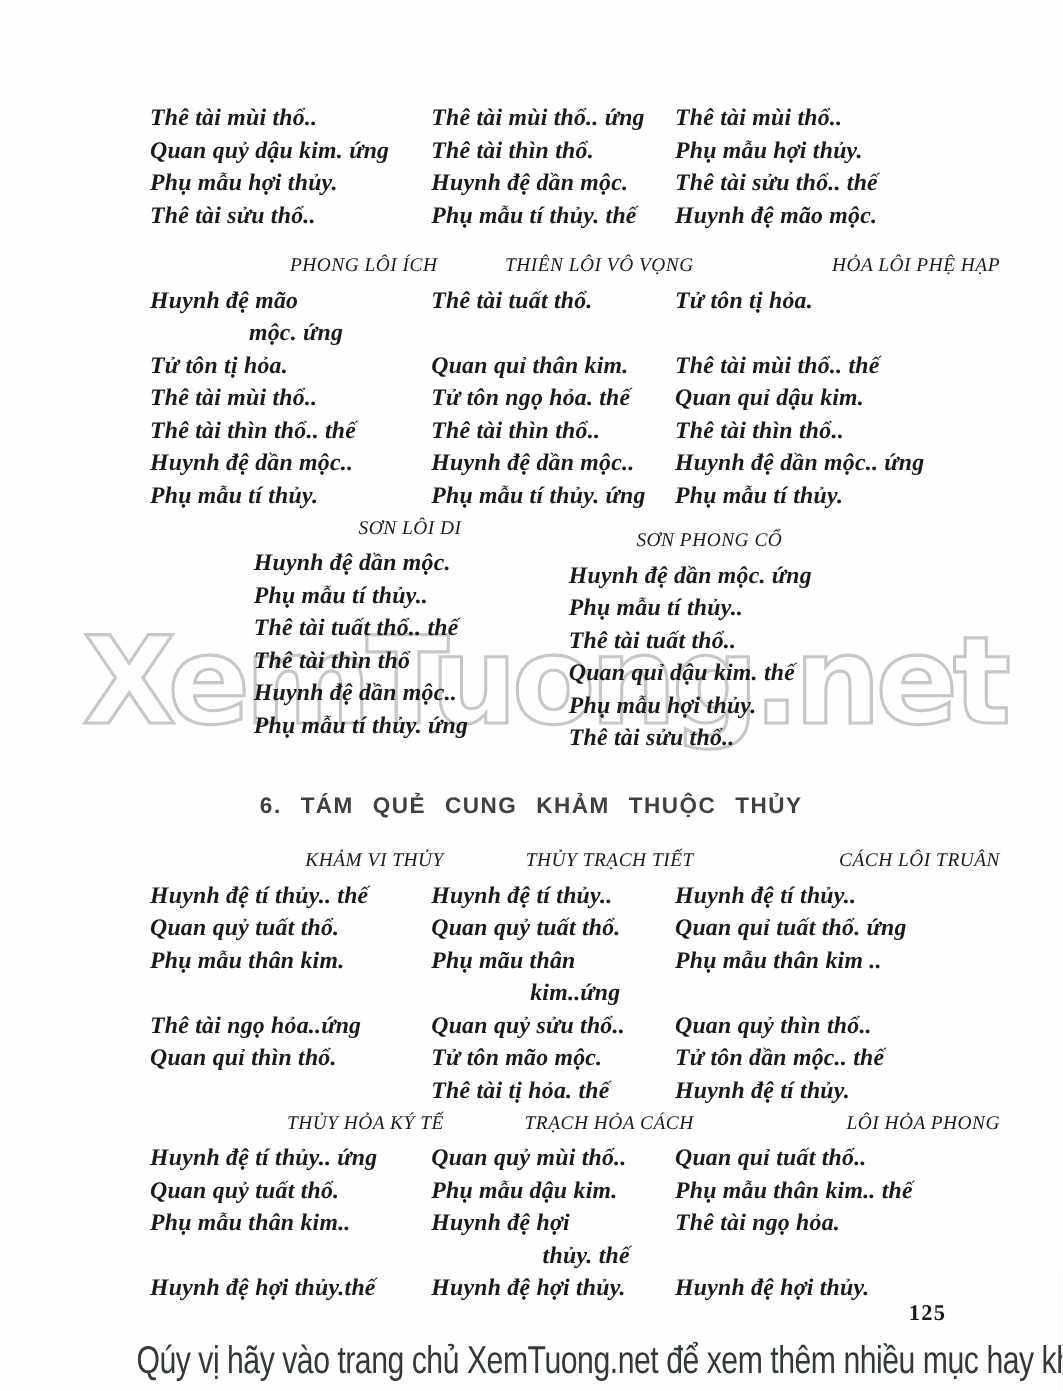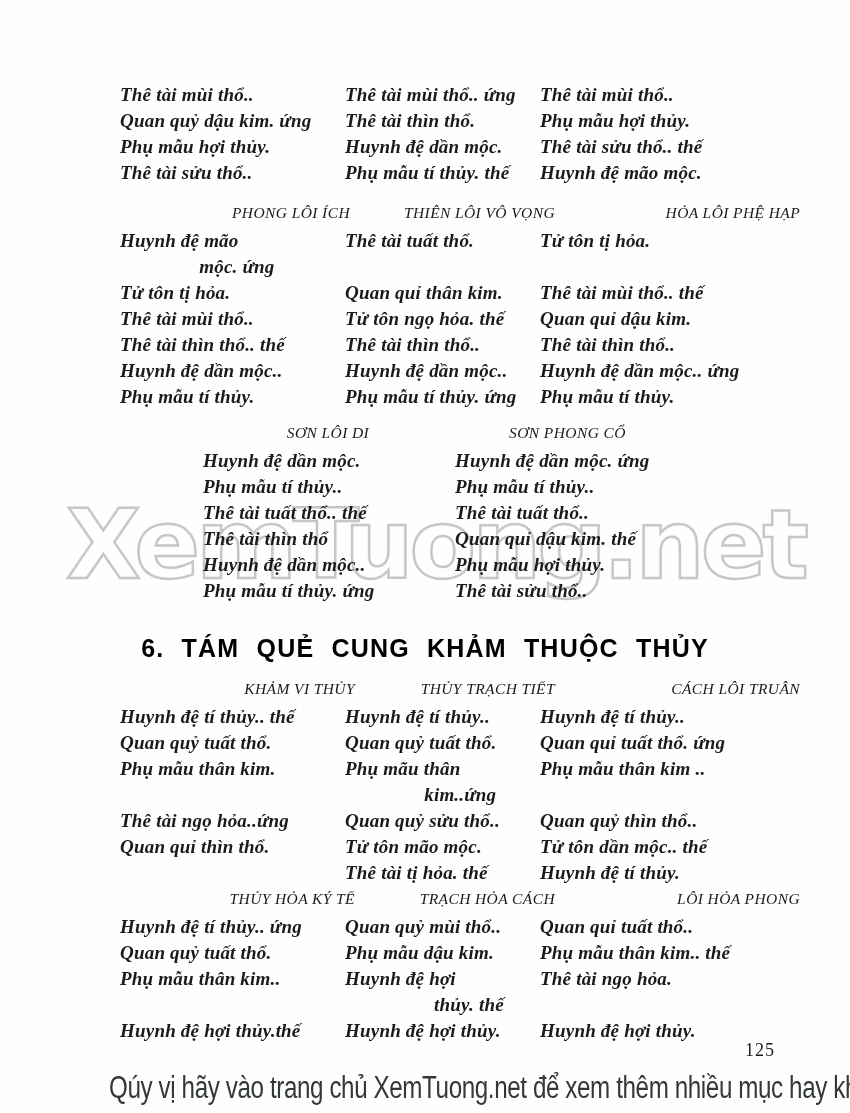--- a/index.html
+++ b/index.html
@@ -7,32 +7,32 @@
     position:relative; width:850px; height:1113px; margin:0 auto;
     background:#fefefe; overflow:hidden;
     font-family:"Liberation Serif", serif; color:#1a1a1a;
   }
   .col { position:absolute; z-index:2;font-style:italic; }
   .ln { height:26px; font-size:19px; font-weight:600; white-space:pre; letter-spacing:0.2px; }
   .sec-title { height:26px; font-size:15.5px; font-weight:400; letter-spacing:0.4px; white-space:pre; padding-top:2px;text-align:right; }
   .sec-title.centered { text-align:center; }
   .heading {
     position:absolute; z-index:2; left:0; right:0; top:634px; text-align:center;
-    font-family:"Liberation Sans", sans-serif; font-weight:700; font-size:25px;
-    letter-spacing:1.2px; word-spacing:9px; color:#000000;
+    font-family:"Liberation Sans", sans-serif; font-weight:700; font-size:18px;
+    letter-spacing:1.2px; word-spacing:9px; color:#404040;
   }
   .watermark {
     position:absolute; z-index:1; left:66px; top:488px;
     font-family:"DejaVu Sans", sans-serif; font-weight:700; font-size:97px;
     letter-spacing:-4px; color:rgba(255,255,255,0);
     -webkit-text-stroke:2.5px #c7c7c7; white-space:nowrap;
   }
   .pagenum {
-    position:absolute; z-index:2; top:1040px; right:75px;
-    font-size:18px; font-weight:400; letter-spacing:1px;
+    position:absolute; z-index:2; top:1040px; right:93px;
+    font-size:18px; font-weight:700; letter-spacing:1px;
   }
   .footer { position:absolute; z-index:2; left:0; right:0; top:1070px; text-align:center; }
   .footer-inner {
     display:inline-block; transform:scaleX(0.78); transform-origin:center;
     font-family:"Liberation Sans", sans-serif; font-size:31px; font-weight:400;
     color:#33383b; letter-spacing:-0.5px; white-space:nowrap;
   }
   .footer-inner span { color:inherit; }
 </style>
 </head>
@@ -85,21 +85,21 @@
     <div class="sec-title">HỎA LÔI PHỆ HẠP</div>
     <div class="ln">Tử tôn tị hỏa.</div>
     <div class="ln"></div>
     <div class="ln">Thê tài mùi thổ.. thế</div>
     <div class="ln">Quan quỉ dậu kim.</div>
     <div class="ln">Thê tài thìn thổ..</div>
     <div class="ln">Huynh đệ dần mộc.. ứng</div>
     <div class="ln">Phụ mẫu tí thủy.</div>
   </div>
 
-  <div class="col" style="left:203px;top:422px;width:250px">
+  <div class="col" style="left:203px;top:412px;width:250px">
     <div class="sec-title centered">SƠN LÔI DI</div>
     <div class="ln">Huynh đệ dần mộc.</div>
     <div class="ln">Phụ mẫu tí thủy..</div>
     <div class="ln">Thê tài tuất thổ.. thế</div>
     <div class="ln">Thê tài thìn thổ</div>
     <div class="ln">Huynh đệ dần mộc..</div>
     <div class="ln">Phụ mẫu tí thủy. ứng</div>
   </div>
   <div class="col" style="left:455px;top:422px;width:225px">
     <div class="sec-title centered">SƠN PHONG CỔ</div>

